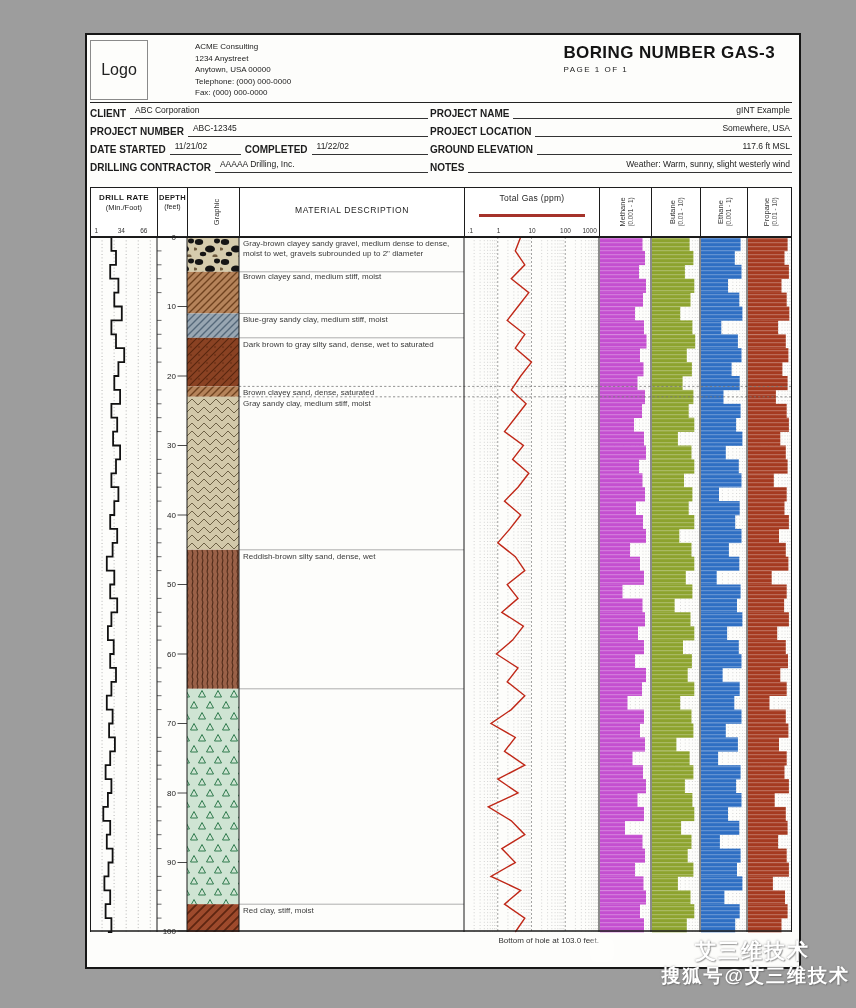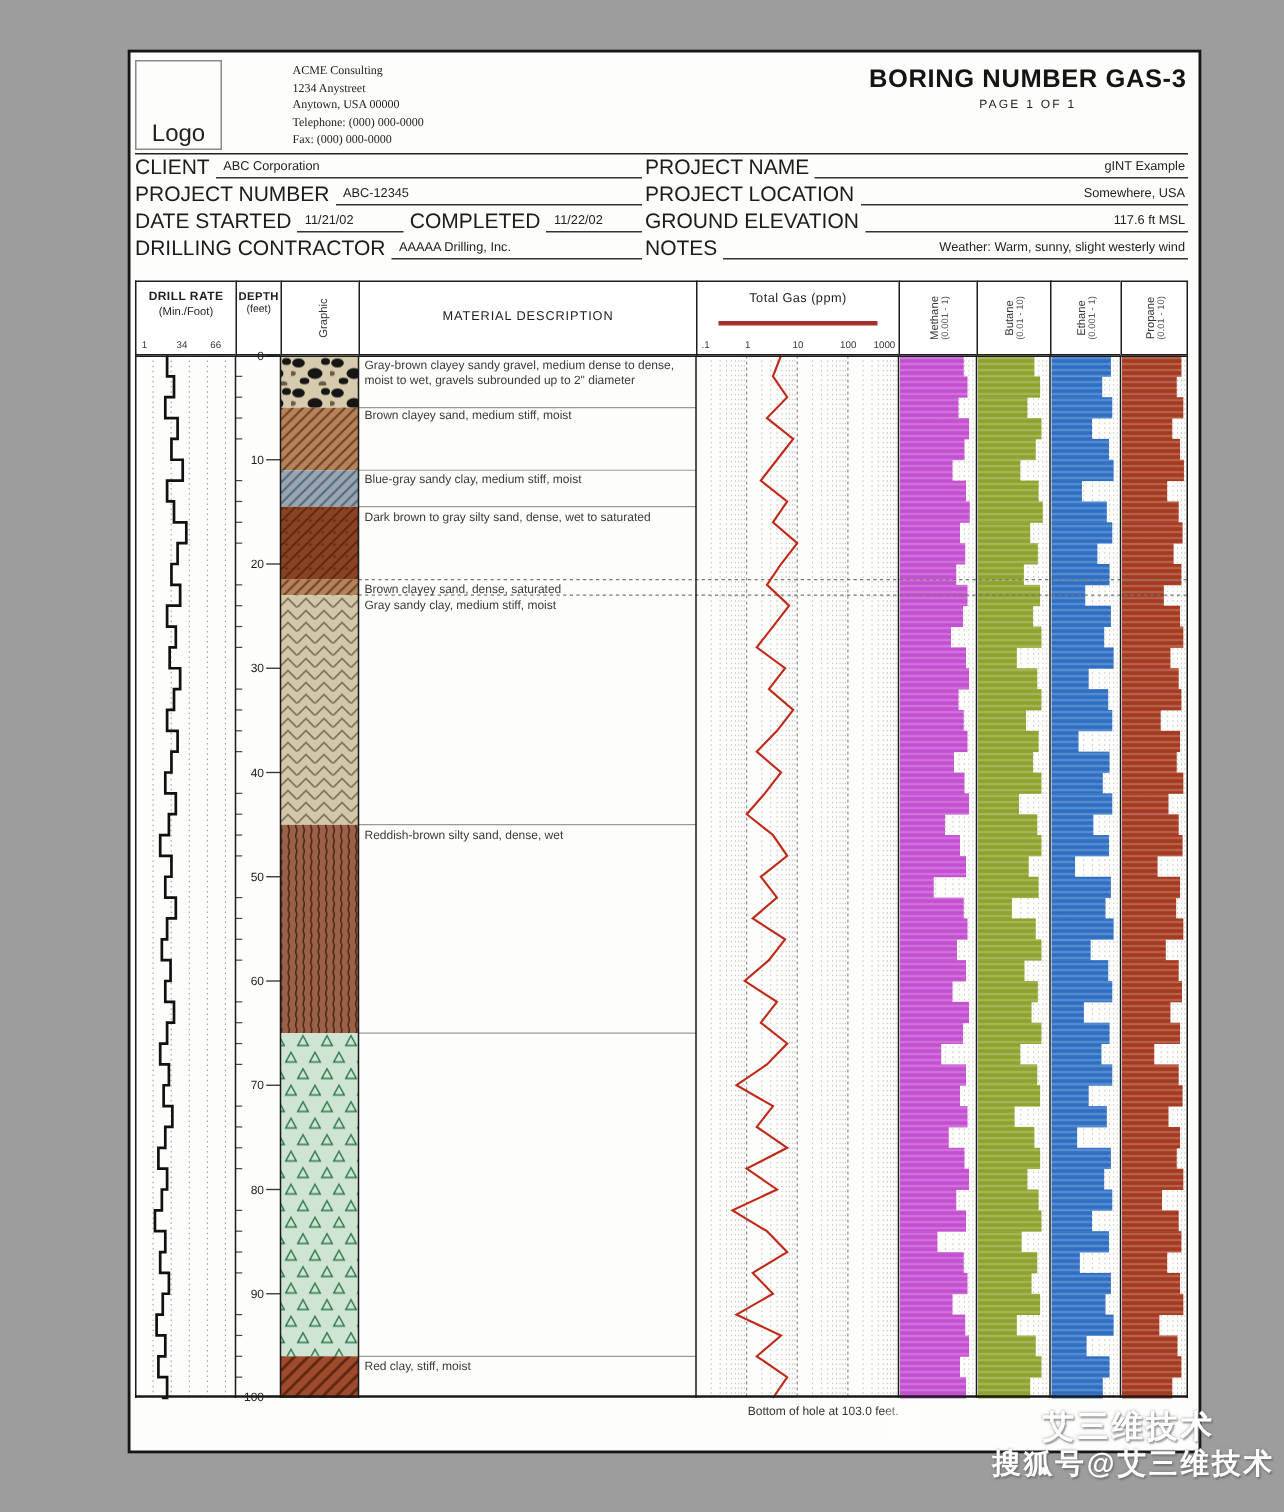--- a/index.html
+++ b/index.html
@@ -2,32 +2,32 @@
 <html><head>
 <meta charset="utf-8">
 <style>
   html,body{margin:0;padding:0;}
   body{font-family:"Liberation Sans",sans-serif;}
   .stage{position:relative;width:856px;height:1008px;background:#9d9d9d;overflow:hidden;}
   .page{position:absolute;left:85px;top:33px;width:712px;height:932px;background:#fdfdfb;border:2px solid #161616;}
 
   
   .logo-box{position:absolute;left:3px;top:5px;width:56px;height:58px;border:1px solid #8a8a8a;
-    display:flex;align-items:flex-end;justify-content:center;font-size:16px;color:#222;}
-  .company{position:absolute;left:108px;top:6px;font-size:8px;line-height:11.5px;color:#222;white-space:pre-line;font-family:Liberation Serif, serif;}
-  .title-block{position:absolute;right:8px;top:8px;text-align:center;}
+    display:flex;align-items:center;justify-content:center;font-size:16px;color:#222;}
+  .company{position:absolute;left:108px;top:6px;font-size:8px;line-height:11.5px;color:#222;white-space:pre-line;}
+  .title-block{position:absolute;right:24px;top:8px;text-align:left;}
   .title{font-size:17px;font-weight:bold;color:#141414;letter-spacing:.4px;}
   .pageno{font-size:8px;color:#222;letter-spacing:1.5px;margin-top:2px;}
   .sep{position:absolute;left:3px;top:67px;width:702px;height:1px;background:#222;}
 
   
   .irow{position:absolute;display:flex;align-items:flex-end;gap:4px;height:14px;}
   .ileft{left:3px;width:338px;}
   .iright{left:343px;width:362px;text-align:right;}
-  .lbl{font-weight:normal;font-size:14px;color:#1c1c1c;white-space:nowrap;margin-top:48px;}
+  .lbl{font-weight:bold;font-size:10px;color:#1c1c1c;white-space:nowrap;margin-top:48px;}
   .val{flex:1;font-size:8.5px;color:#222;border-bottom:1px solid #333;padding:0 2px 3px 5px;white-space:nowrap;overflow:hidden;}
   .val.fixed{flex:0 0 auto;width:64px;}
 
   
   .hd{position:absolute;top:152px;height:50px;box-sizing:border-box;border:1px solid #1d1d1d;
     border-right:none;background:#fff;text-align:center;color:#1d1d1d;}
   .hd.last{border-right:1px solid #1d1d1d;}
   .hd .t1{font-size:8px;font-weight:bold;margin-top:5px;letter-spacing:.3px;}
   .hd .t2{font-size:7.5px;margin-top:1px;}
   .hd .ticksrow{position:absolute;left:0;right:0;bottom:1px;height:8px;}

